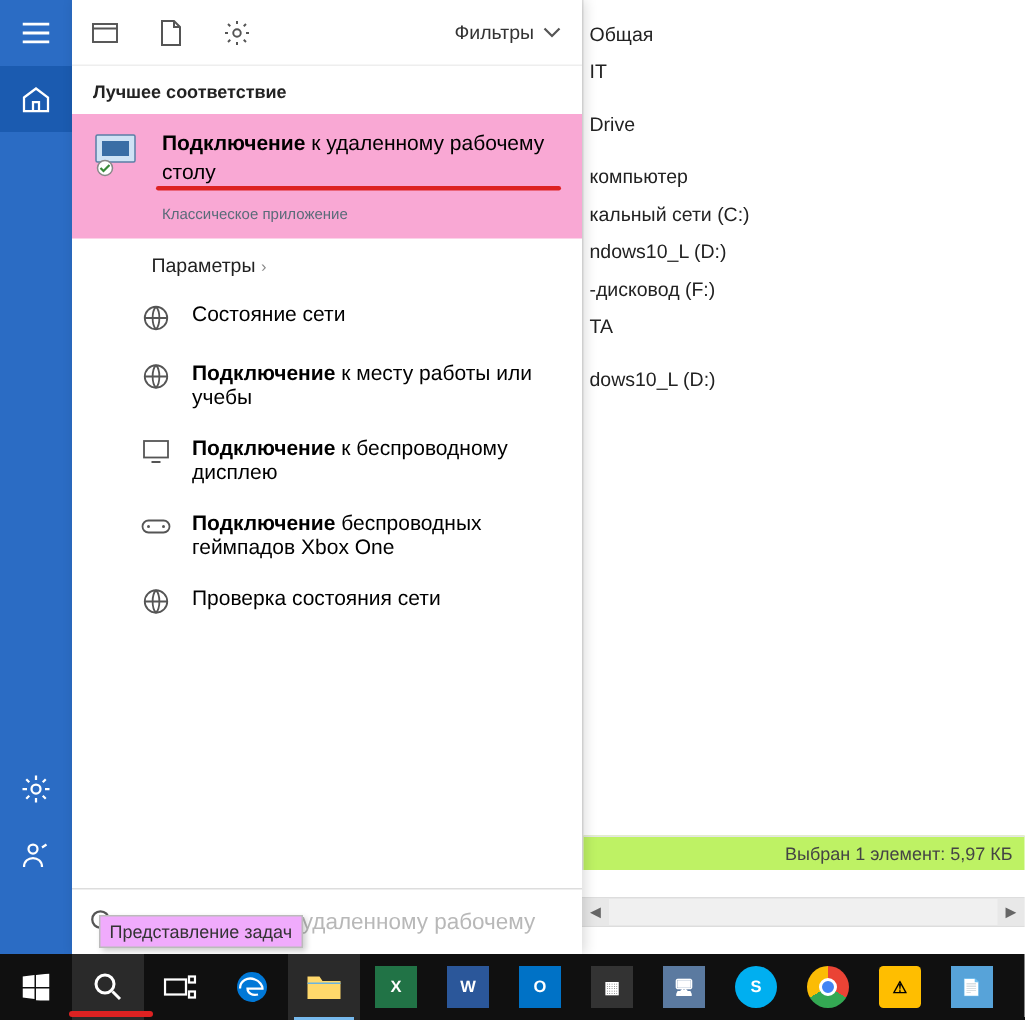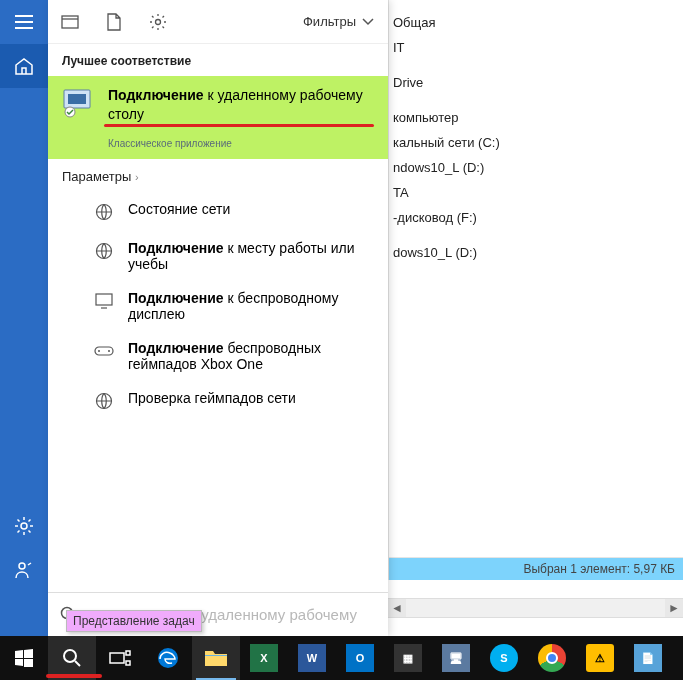--- a/index.html
+++ b/index.html
@@ -12,21 +12,21 @@
     background: #fff;
     font-size: 13px;
     color: #222;
     border-left: 1px solid #e5e5e5;
   }
   .explorer-list { padding: 10px 0 0 0; }
   .explorer-item { padding: 5px 4px; display:flex; align-items:center; gap:6px; }
   .explorer-status {
     position:absolute; bottom:0; left:0; right:0;
     padding: 4px 8px; font-size:12px; color:#444;
-    border-top:1px solid #e5e5e5; background:#7dd3fc;
+    border-top:1px solid #e5e5e5; background:#bef264;
     text-align:right;
   }
 
   
   .hscroll {
     position:absolute; left:388px; right:0; top:598px; height:20px;
     background:#f0f0f0; border-top:1px solid #ddd; border-bottom:1px solid #ddd;
     display:flex; align-items:center; justify-content:space-between;
     font-size:12px; color:#666;
   }
@@ -64,42 +64,42 @@
   .panel-top .filters {
     margin-left:auto; padding:0 14px; height:48px;
     display:flex; align-items:center; gap:6px;
     font-size:13px; color:#333; cursor:pointer;
   }
 
   .section-label {
     padding:10px 14px 8px; font-size:12px; color:#222; font-weight:600;
   }
   .best-match {
-    background:#bef264;
+    background:#f9a8d4;
     padding:10px 14px 10px 14px;
     display:flex; gap:12px; align-items:flex-start;
     position:relative;
   }
   .best-match .app-icon {
     width:34px; height:30px; flex-shrink:0; margin-top:2px;
   }
   .best-match .title {
     font-size:14px; color:#000; line-height:1.35;
   }
   .best-match .title b { font-weight:700; }
   .best-match .subtitle {
     font-size:10px; color:#5a6b79; margin-top:14px;
   }
   .redline {
     position:absolute; left:56px; right:14px; top:48px; height:3px;
     background:#d22; border-radius:2px;
   }
 
   .params-link {
-    padding:10px 14px 4px; font-size:13px; color:#222;
+    padding:10px 14px 4px; font-size:13px; color:#222;margin-left:39px;
   }
   .params-link .chev { color:#888; font-size:11px; }
 
   .result-list { padding:4px 0; }
   .result-item {
     display:flex; gap:14px; align-items:flex-start;
     padding:9px 14px; font-size:14px; color:#000;
     cursor:pointer;
     margin-left:32px;
   }
@@ -194,24 +194,24 @@
     <div class="explorer-item">
         <span>компьютер</span>
       </div>
     <div class="explorer-item">
         <span>кальный сети (C:)</span>
       </div>
     <div class="explorer-item">
         <span>ndows10_L (D:)</span>
       </div>
     <div class="explorer-item">
+        <span>-дисковод (F:)</span>
+      </div>
+    <div class="explorer-item">
         <span>TA</span>
-      </div>
-    <div class="explorer-item">
-        <span>-дисковод (F:)</span>
       </div>
     <div class="explorer-item">
         <span></span>
       </div>
     <div class="explorer-item">
         <span>dows10_L (D:)</span>
       </div>
   </div>
   <div class="explorer-status">
     <span>Выбран 1 элемент: 5,97 КБ</span>
@@ -339,21 +339,21 @@
         </span>
       <span class="r-text"><b>Подключение</b><span> беспроводных геймпадов Xbox One</span></span>
     </div>
     <div class="result-item">
       <span class="r-icon">
           <svg width="18" height="18" viewBox="0 0 18 18">
             <circle cx="9" cy="9" r="7.5" fill="none" stroke="#555" stroke-width="1.2"></circle>
             <path d="M1.5 9h15M9 1.5c3 3 3 12 0 15M9 1.5c-3 3-3 12 0 15" fill="none" stroke="#555" stroke-width="1.2"></path>
           </svg>
         </span>
-      <span class="r-text"><b></b><span>Проверка геймпадов сети</span></span>
+      <span class="r-text"><b></b><span>Проверка состояния сети</span></span>
     </div>
   </div>
 
   <div class="search-box">
     <span class="mag">
       <svg width="18" height="18" viewBox="0 0 18 18">
           <circle cx="7" cy="7" r="5.5" fill="none" stroke="#555" stroke-width="1.5"></circle>
           <line x1="11.5" y1="11.5" x2="16" y2="16" stroke="#555" stroke-width="1.5"></line>
         </svg>
     </span>

